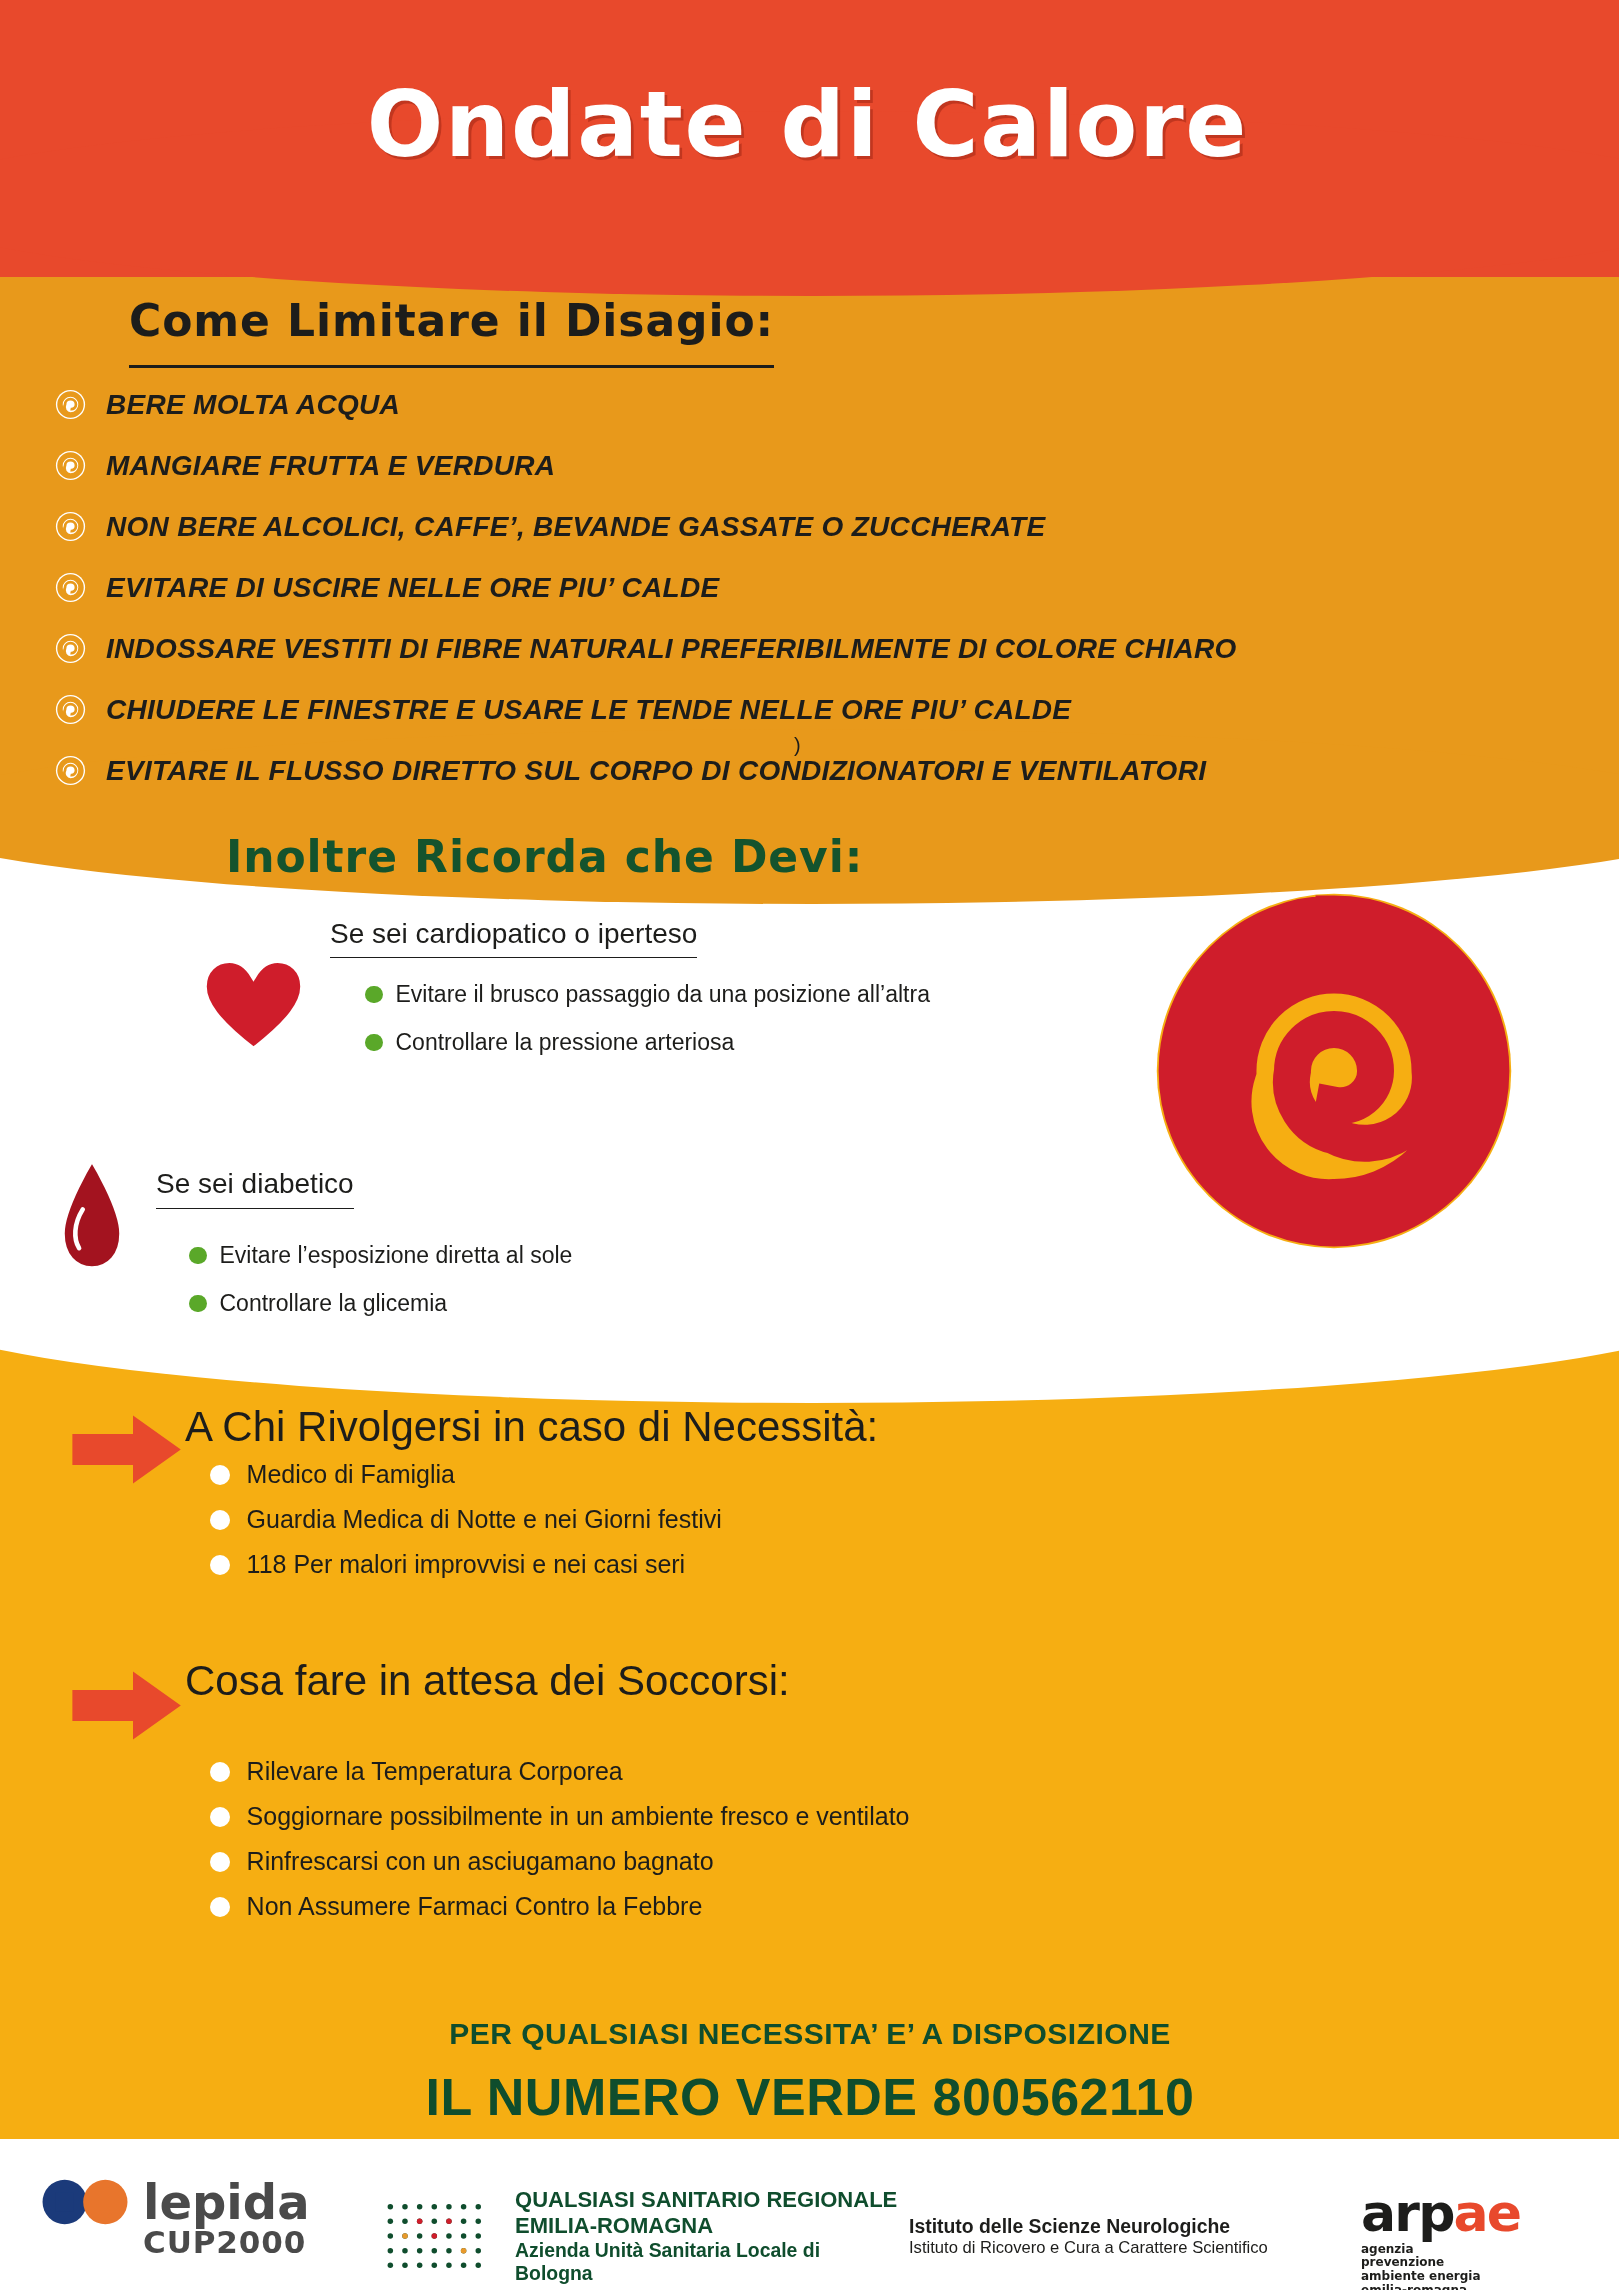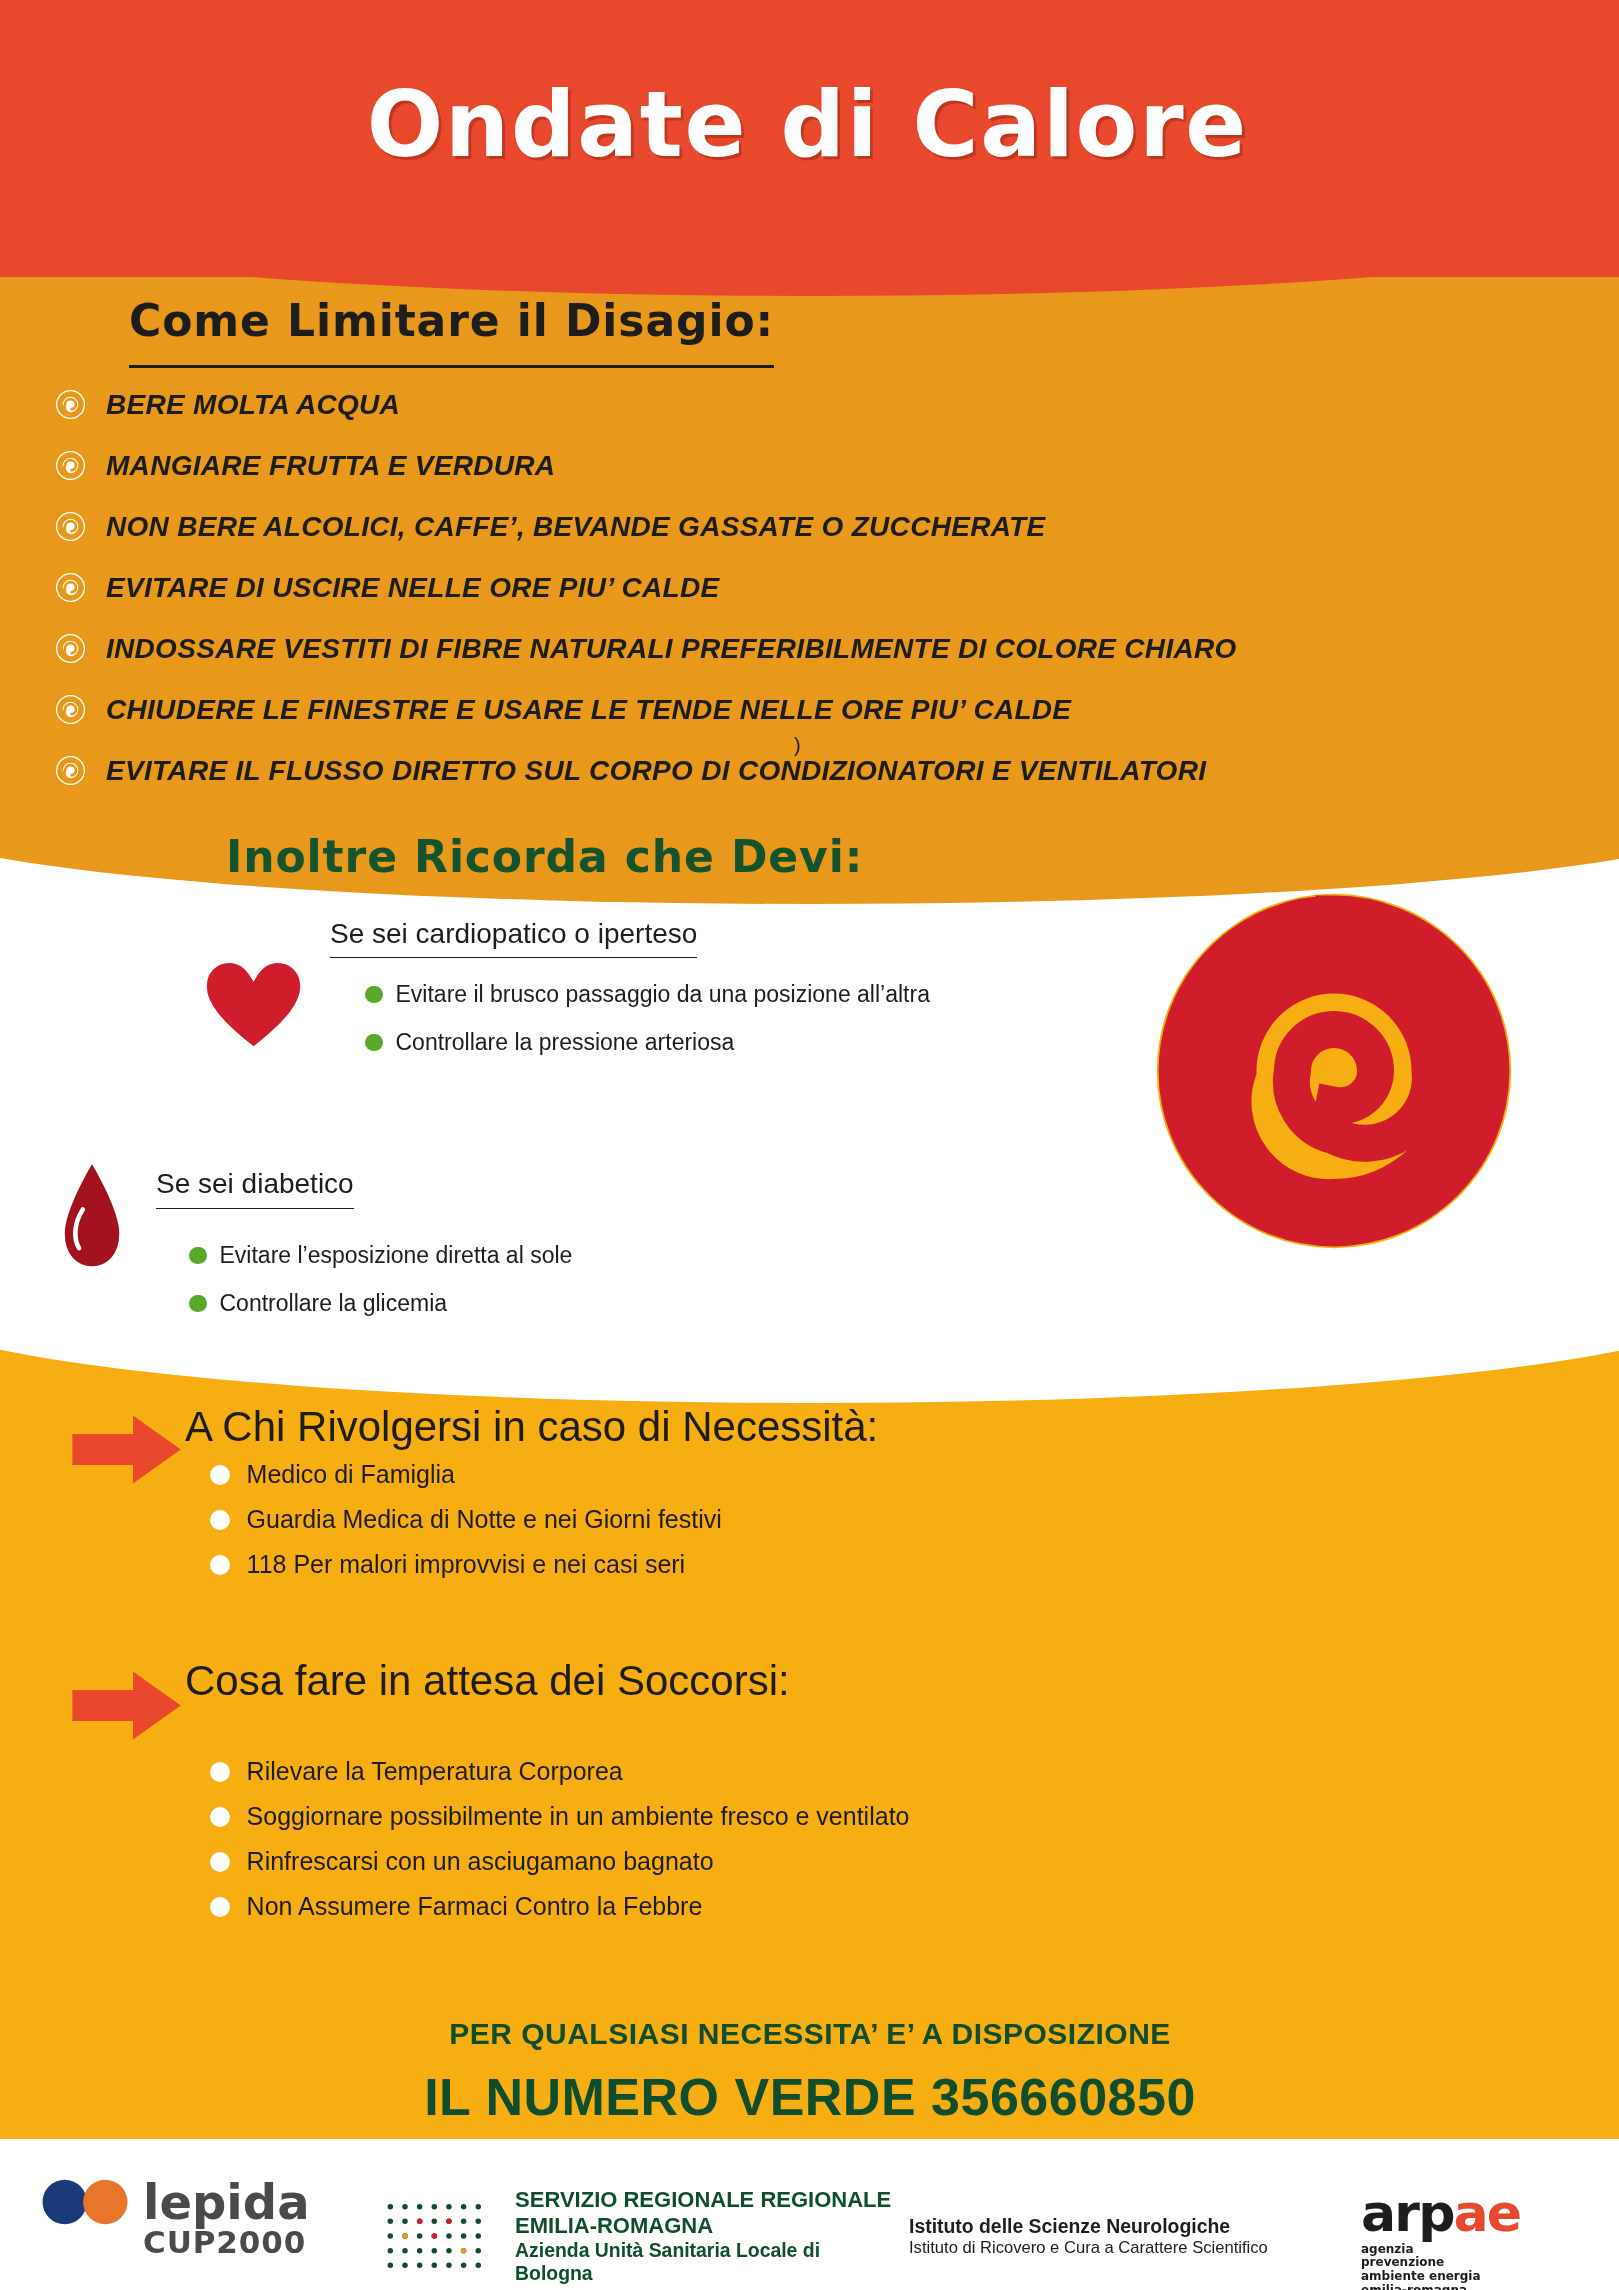--- a/index.html
+++ b/index.html
@@ -518,21 +518,21 @@
       <span class="txt">Rinfrescarsi con un asciugamano bagnato</span>
     </div>
     <div class="white-item">
       <span class="white-dot"></span>
       <span class="txt">Non Assumere Farmaci Contro la Febbre</span>
     </div>
   </div>
 
   <div class="footer-rule"></div>
   <div class="foot-line1">PER QUALSIASI NECESSITA’ E’ A DISPOSIZIONE</div>
-  <div class="foot-line2">IL NUMERO VERDE 356660850</div>
+  <div class="foot-line2">IL NUMERO VERDE 800562110</div>
 
   <div class="logo logo-lepida">
     <svg width="277" height="97" viewBox="0 0 300 105">
       <circle cx="30" cy="26" r="24" fill="#1b3a7a"></circle>
       <circle cx="74" cy="26" r="24" fill="#e8752c"></circle>
       <rect x="20" y="16" width="20" height="20" fill="#1b3a7a"></rect>
     </svg>
     <div style="position:absolute; top:1.8px; left:106px;">
       <div class="lepida-word">lepida</div>
       <div class="lepida-sub">CUP2000</div>
@@ -583,21 +583,21 @@
             <circle cx="40" cy="24" r="3"></circle>
             <circle cx="56" cy="40" r="3"></circle>
             <circle cx="72" cy="24" r="3"></circle>
           </g>
         <g fill="#e8992c">
             <circle cx="24" cy="40" r="3"></circle>
             <circle cx="88" cy="56" r="3"></circle>
           </g>
       </svg>
       <div class="ssr-text" style="margin-left:13px;">
-        <div class="ssr-l1">SERVIZIO REGIONALE REGIONALE</div>
+        <div class="ssr-l1">QUALSIASI SANITARIO REGIONALE</div>
         <div class="ssr-l2">EMILIA-ROMAGNA</div>
         <div class="ssr-l3">Azienda Unità Sanitaria Locale di Bologna</div>
       </div>
     </div>
   </div>
 
   <div class="logo logo-isn">
     <div class="isn-l1">Istituto delle Scienze Neurologiche</div>
     <div class="isn-l2">Istituto di Ricovero e Cura a Carattere Scientifico</div>
   </div>

